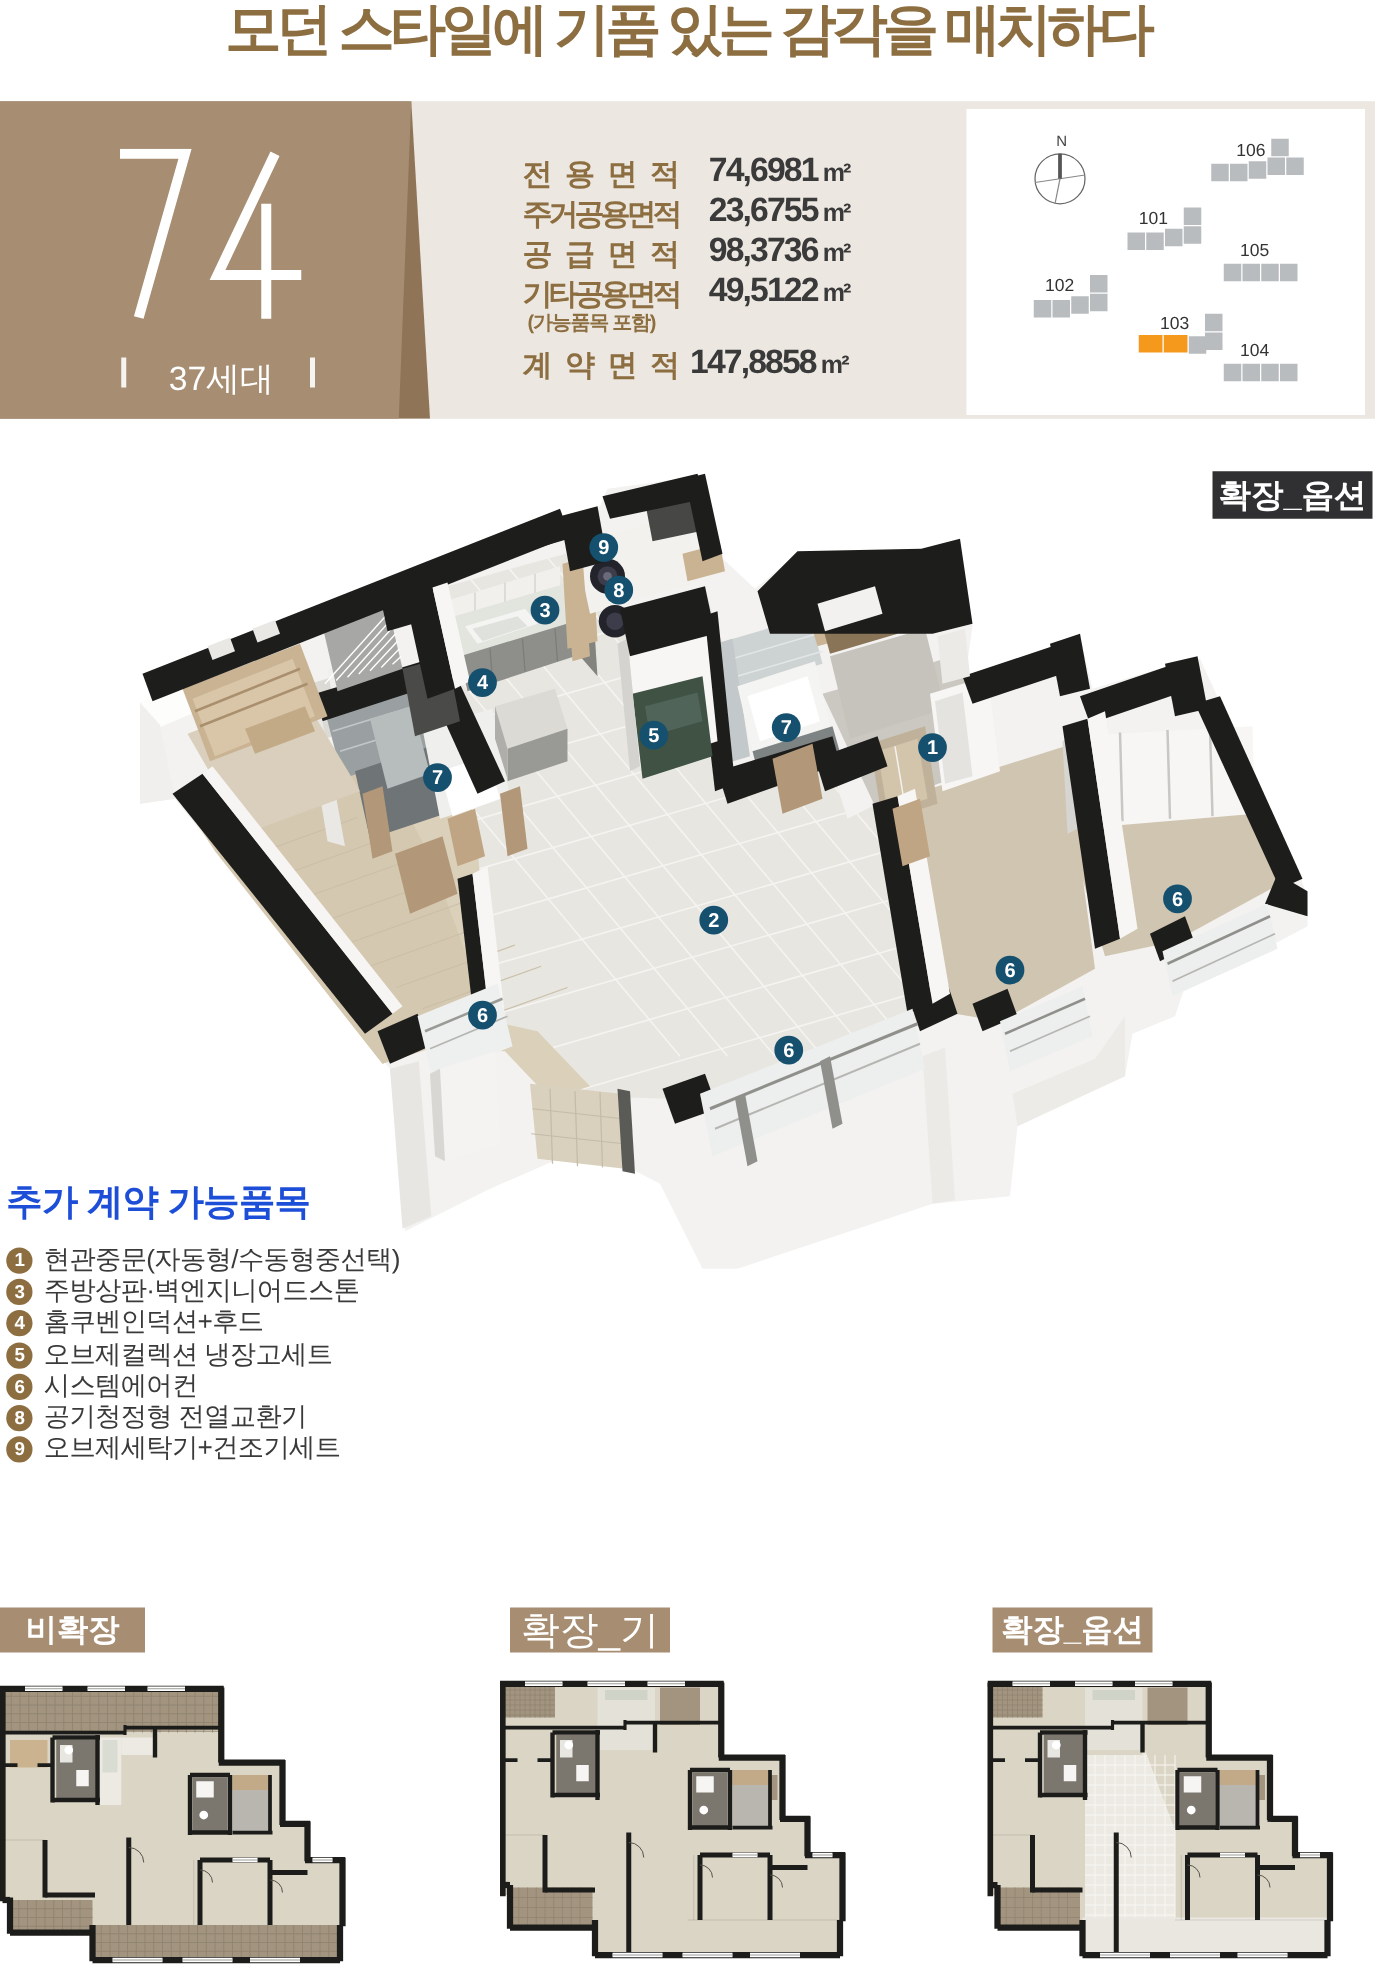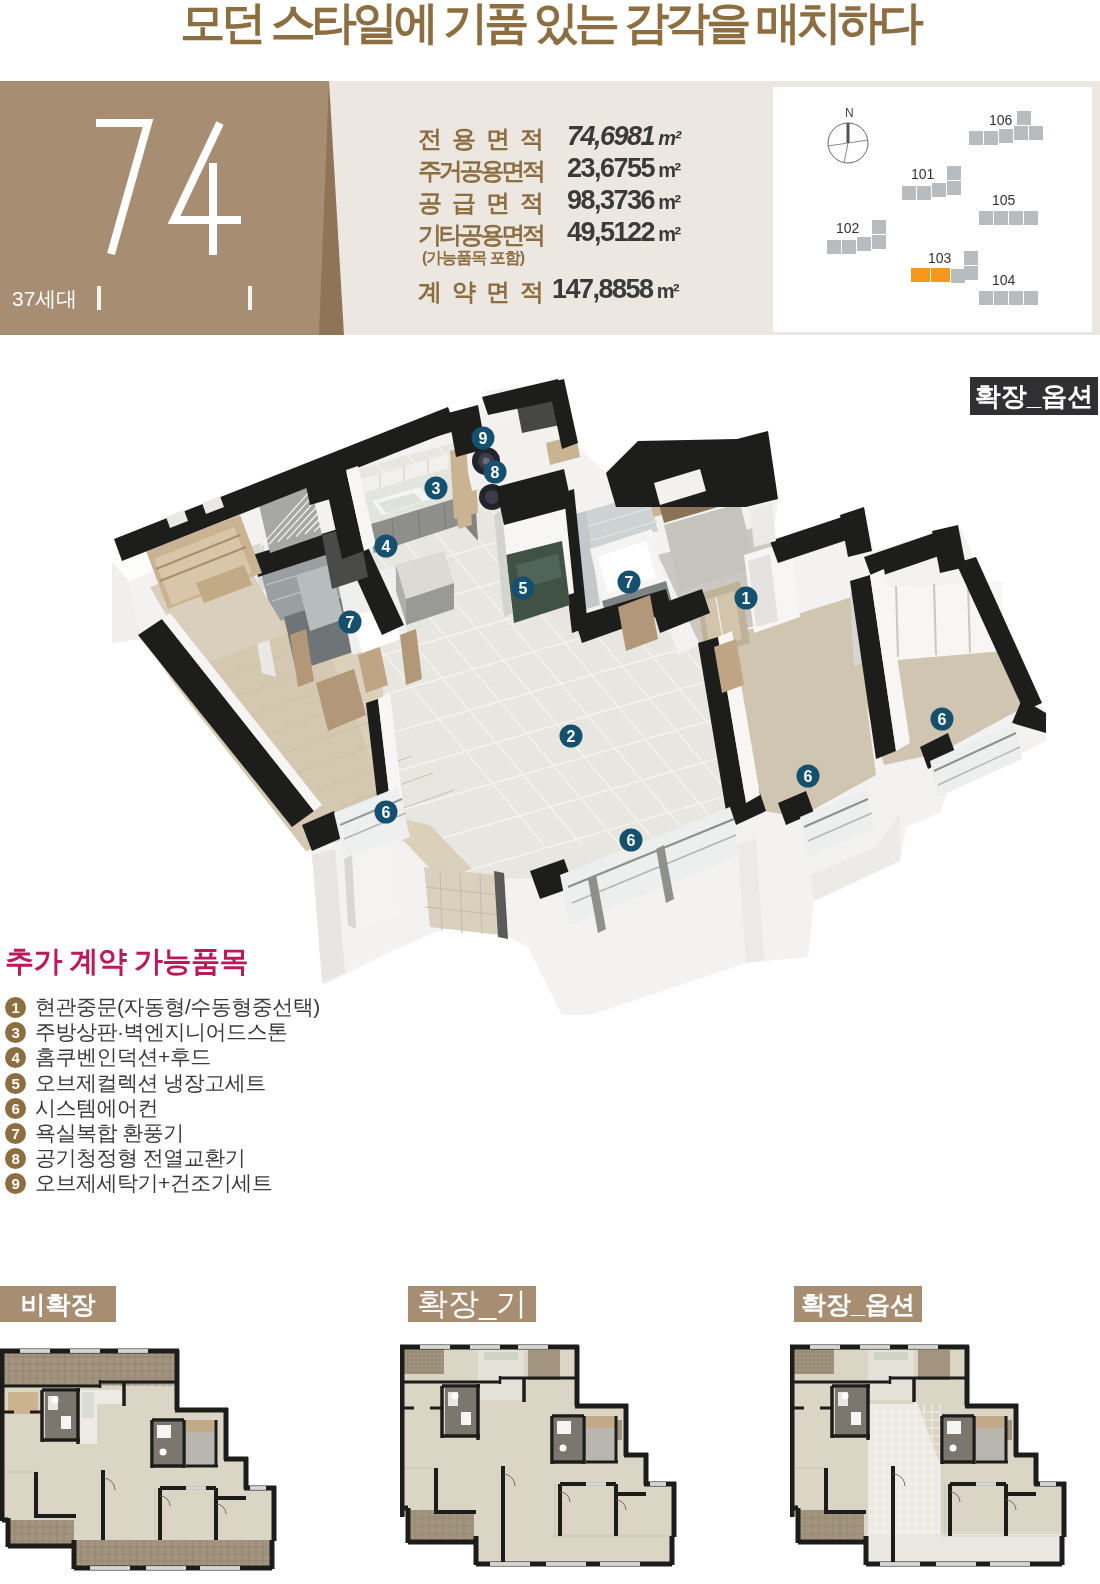--- a/index.html
+++ b/index.html
@@ -19,33 +19,33 @@
 </svg>
 
 <svg class="abs" style="left:92px;top:119px;" width="160" height="140" viewBox="0 0 160 140">
   <g stroke="#ffffff" stroke-width="8" fill="none">
     <path d="M4,4 L56,4 L19,135"></path>
     <path d="M128,4 L82,101 L149,101"></path>
     <path d="M121,44 L121,136"></path>
   </g>
 </svg>
 
-<div class="abs" style="left:12px;top:285px;width:330px;text-align:left;color:#ffffff;font-size:21px;">37세대</div>
+<div class="abs" style="left:12px;top:285px;width:330px;text-align:center;color:#ffffff;font-size:27px;">37세대</div>
 <div class="abs" style="left:97px;top:286px;width:4px;height:24px;background:#ffffff;opacity:0.9;"></div>
 <div class="abs" style="left:248px;top:286px;width:4px;height:24px;background:#ffffff;opacity:0.9;"></div>
 
 <div class="abs" style="left:418px;top:110px;width:360px;color:#8d6e41;font-weight:bold;font-size:24px;">
 
   <div style="position:absolute;top:13px;left:0;width:126px;display:flex;justify-content:space-between;white-space:nowrap;">
       <span>전</span>
       <span>용</span>
       <span>면</span>
       <span>적</span>
     </div>
-  <div style="position:absolute;top:11px;left:149px;color:#3a3a3a;font-size:27px;font-weight:bold;letter-spacing:-1.5px;white-space:nowrap;font-style:italic;">74,6981<span style="font-size:20px;"> m²</span></div>
+  <div style="position:absolute;top:11px;left:149px;color:#3a3a3a;font-size:27px;font-weight:bold;letter-spacing:-1.5px;white-space:nowrap;">74,6981<span style="font-size:20px;"> m²</span></div>
 
   <div style="position:absolute;top:45px;left:0;width:126px;letter-spacing:-3.2px;white-space:nowrap;">주거공용면적</div>
   <div style="position:absolute;top:43px;left:149px;color:#3a3a3a;font-size:27px;font-weight:bold;letter-spacing:-1.5px;white-space:nowrap;">23,6755<span style="font-size:20px;"> m²</span></div>
 
   <div style="position:absolute;top:77px;left:0;width:126px;display:flex;justify-content:space-between;white-space:nowrap;">
       <span>공</span>
       <span>급</span>
       <span>면</span>
       <span>적</span>
     </div>
@@ -446,29 +446,28 @@
 <circle cx="631" cy="485" r="11.5" fill="#15506e"></circle>
 <text x="631" y="490.5" font-size="16" font-weight="bold" fill="#ffffff" text-anchor="middle">6</text>
 <circle cx="808" cy="421" r="11.5" fill="#15506e"></circle>
 <text x="808" y="426.5" font-size="16" font-weight="bold" fill="#ffffff" text-anchor="middle">6</text>
 <circle cx="942" cy="364" r="11.5" fill="#15506e"></circle>
 <text x="942" y="369.5" font-size="16" font-weight="bold" fill="#ffffff" text-anchor="middle">6</text>
 </svg>
 
 <div class="abs" style="left:970px;top:377px;width:128px;height:38px;background:#303032;color:#fff;font-size:26px;font-weight:bold;text-align:center;line-height:38px;">확장_옵션</div>
 
-<div class="abs" style="left:5px;top:942px;font-size:29px;font-weight:bold;color:#be185d;letter-spacing:-0.5px;">추가 계약 가능품목</div>
+<div class="abs" style="left:5px;top:942px;font-size:29px;font-weight:bold;color:#1d4ed8;letter-spacing:-0.5px;">추가 계약 가능품목</div>
 
 <div class="abs" style="left:5px;top:993px;font-size:21px;color:#3a3a3a;letter-spacing:-0.5px;">
   <div style="height:25.2px;"><span class="bdg">1</span>현관중문(자동형/수동형중선택)</div>
   <div style="height:25.2px;"><span class="bdg">3</span>주방상판·벽엔지니어드스톤</div>
   <div style="height:25.2px;"><span class="bdg">4</span>홈쿠벤인덕션+후드</div>
   <div style="height:25.2px;"><span class="bdg">5</span>오브제컬렉션 냉장고세트</div>
   <div style="height:25.2px;"><span class="bdg">6</span>시스템에어컨</div>
-  <div style="height:25.2px;"><span class="bdg">7</span>욕실복합 환풍기</div>
   <div style="height:25.2px;"><span class="bdg">8</span>공기청정형 전열교환기</div>
   <div style="height:25.2px;"><span class="bdg">9</span>오브제세탁기+건조기세트</div>
 </div>
 <style>
 .bdg{display:inline-block;width:21px;height:21px;border-radius:50%;background:#8d6e41;color:#fff;font-size:15px;font-weight:bold;text-align:center;line-height:21px;margin-right:9px;vertical-align:1px;}
 </style>
 
 <div class="abs" style="left:0px;top:1286px;width:116px;height:36px;background:#a78e72;color:#fff;font-size:25px;font-weight:bold;text-align:center;line-height:36px;">비확장</div>
 
 <div class="abs" style="left:408px;top:1286px;width:128px;height:36px;background:#a78e72;color:#fff;font-size:31px;font-weight:normal;text-align:center;line-height:36px;">확장_기본</div>

